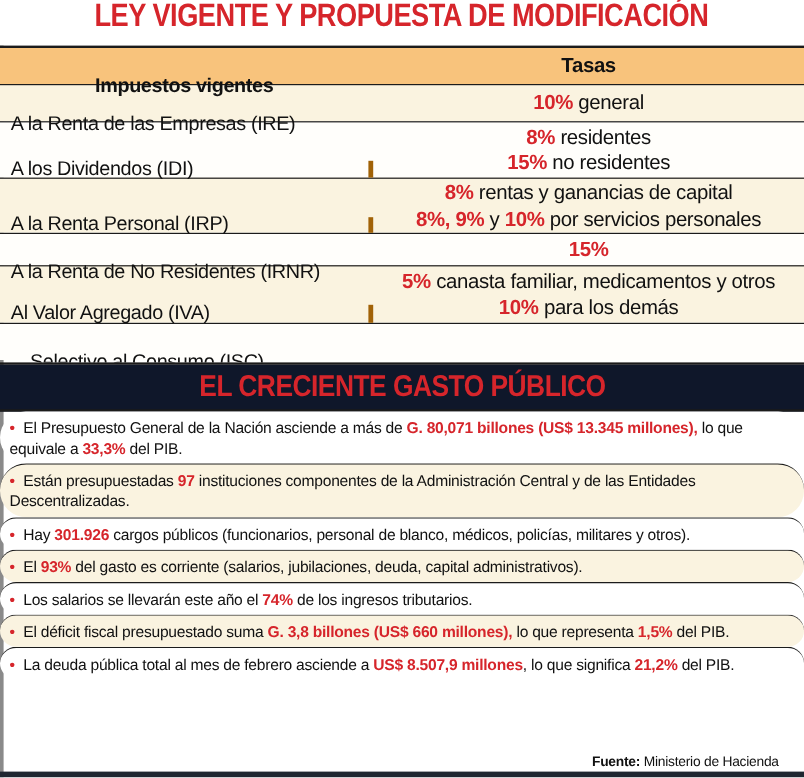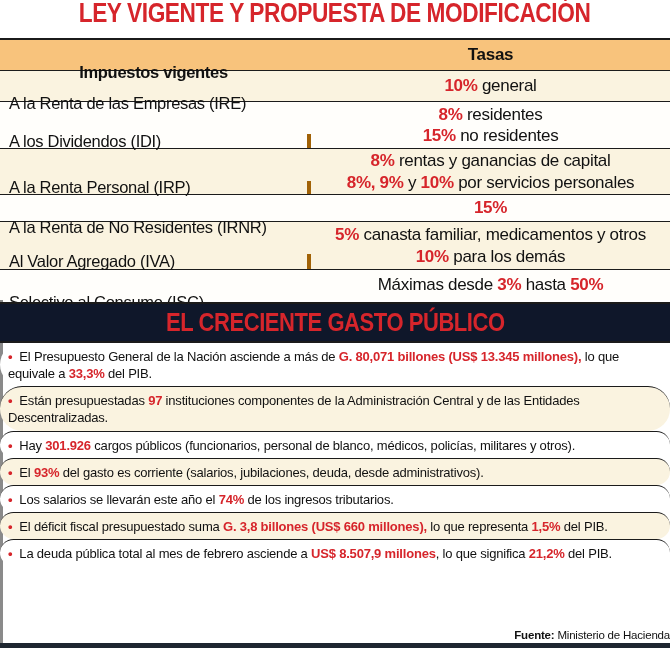--- a/index.html
+++ b/index.html
@@ -34,21 +34,21 @@
             background:#0f172a;border-bottom:2px solid #1b1b1b;}
   .sec-title{color:var(--red);font-weight:bold;font-size:25px;line-height:1;
              white-space:nowrap;transform:scaleX(.88);letter-spacing:-.5px;}
   
   .bullet{box-sizing:border-box;padding:5px 8px 4px 8px;font-size:13px;line-height:1.32;letter-spacing:-.2px;border-radius:22px;}
   .bullet.sep{border-top:1px solid #1b1b1b;}
   .bullet.cream{background:var(--cream);}
   .bullet.white{background:#ffffff;}
   .dot{color:var(--red);font-weight:bold;margin-right:7px;}
   
-  .fuente{position:absolute;right:0;bottom:7px;font-size:11.5px;letter-spacing:-.2px;background:transparent;}
+  .fuente{position:absolute;right:21px;bottom:7px;font-size:11.5px;letter-spacing:-.2px;background:transparent;}
   .fuente .lbl{font-weight:bold;}
   .bottom-bar{position:absolute;left:0;right:0;bottom:0;height:5px;background:#1e2630;}
 </style>
 </head>
 <body>
 
 <div class="wrap">
 
   <div class="title-band">
     <div class="main-title">LEY VIGENTE Y PROPUESTA DE MODIFICACIÓN</div>
@@ -91,25 +91,22 @@
   </div>
 
   <div class="trow cream" style="height: 48px;">
     <div class="c1">Al Valor Agregado (IVA)</div>
     <div class="c2">
             <div><span class="rd">5%</span><span> canasta familiar, medicamentos y otros</span></div>
             <div><span class="rd">10%</span><span> para los demás</span></div>
           </div>
   </div>
 
-  <div class="trow white" style="height: 31px;">
+  <div class="trow white" style="height: 31px; padding-left: 16px;">
     <div class="c1">Selectivo al Consumo (ISC)</div>
-    <div class="c2">
-            <div><span>Máximas desde </span><span class="rd">3%</span><span> hasta </span><span class="rd">50%</span></div>
-          </div>
   </div>
 </div>
   </div>
 
   <div class="sec-band">
     <div class="sec-title">EL CRECIENTE GASTO PÚBLICO</div>
   </div>
 
   <div>
   <div class="bullet white">
@@ -118,21 +115,21 @@
 
   <div class="bullet cream sep">
     <span class="dot">•</span><span><span>Están presupuestadas </span><span class="rd">97</span><span> instituciones componentes de la Administración Central y de las Entidades Descentralizadas.</span></span>
   </div>
 
   <div class="bullet white sep">
     <span class="dot">•</span><span><span>Hay </span><span class="rd">301.926</span><span> cargos públicos (funcionarios, personal de blanco, médicos, policías, militares y otros).</span></span>
   </div>
 
   <div class="bullet cream sep">
-    <span class="dot">•</span><span><span>El </span><span class="rd">93%</span><span> del gasto es corriente (salarios, jubilaciones, deuda, desde administrativos).</span></span>
+    <span class="dot">•</span><span><span>El </span><span class="rd">93%</span><span> del gasto es corriente (salarios, jubilaciones, deuda, capital administrativos).</span></span>
   </div>
 
   <div class="bullet white sep">
     <span class="dot">•</span><span><span>Los salarios se llevarán este año el </span><span class="rd">74%</span><span> de los ingresos tributarios.</span></span>
   </div>
 
   <div class="bullet cream sep">
     <span class="dot">•</span><span><span>El déficit fiscal presupuestado suma </span><span class="rd">G. 3,8 billones (US$ 660 millones),</span><span> lo que representa </span><span class="rd">1,5%</span><span> del PIB.</span></span>
   </div>
 

